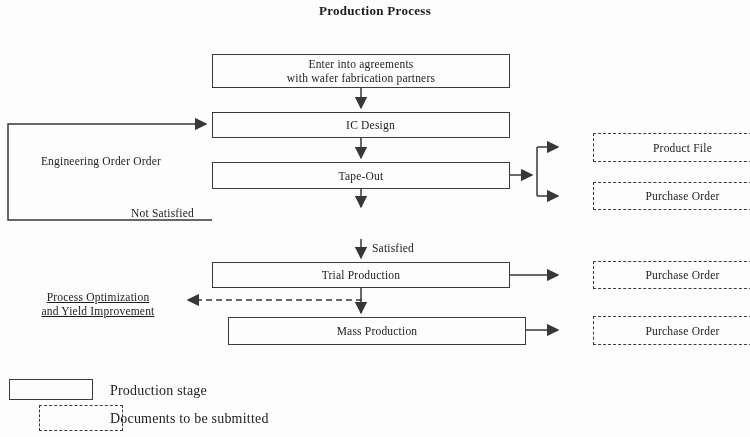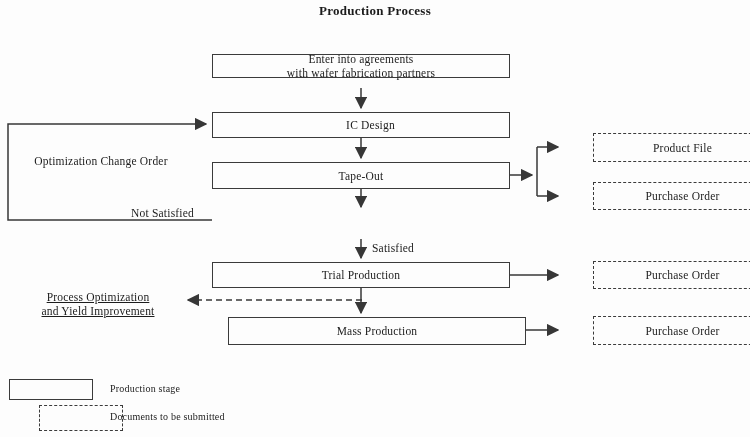--- a/index.html
+++ b/index.html
@@ -26,21 +26,21 @@
     box-sizing:border-box;
   }
   .stage{border:1.6px solid #3b3b3b;}
   .doc{border:1.6px dashed #3b3b3b;margin-left:30px;}
   .note{
     position:absolute;font-size:11.5px;letter-spacing:.2px;line-height:14px;
     white-space:pre-line;
   }
   .underline{text-decoration:underline;text-align:center;font-family:Liberation Serif, serif;}
   svg.connectors{position:absolute;left:0;top:0;pointer-events:none;}
-  .legend-label{position:absolute;font-size:10px;letter-spacing:.2px;}
+  .legend-label{position:absolute;font-size:14px;letter-spacing:.2px;}
 </style>
 </head>
 <body>
 
 <div class="canvas">
 
   <svg class="connectors" width="750" height="437" viewBox="0 0 750 437">
     <defs>
       <marker id="arr" viewBox="0 0 10 10" refX="9" refY="5" markerWidth="8.5" markerHeight="8.5" orient="auto-start-reverse">
         <path d="M0,0 L10,5 L0,10 z" fill="#373737"></path>
@@ -58,33 +58,33 @@
       <line x1="537" y1="147" x2="558" y2="147" marker-end="url(#arr)"></line>
       <line x1="537" y1="196" x2="558" y2="196" marker-end="url(#arr)"></line>
       <line x1="510" y1="275" x2="558" y2="275" marker-end="url(#arr)"></line>
       <line x1="510" y1="330" x2="558" y2="330" marker-end="url(#arr)"></line>
       <line x1="362" y1="300" x2="188" y2="300" stroke-dasharray="6 4" marker-end="url(#arr)"></line>
     </g>
   </svg>
 
   <div class="title">Production Process</div>
 
-  <div class="box stage" style="left:212px;top:54px;width:298px;height:24px;">Enter into agreements
+  <div class="box stage" style="left:212px;top:54px;width:298px;height:34px;">Enter into agreements
 with wafer fabrication partners</div>
   <div class="box stage" style="left:212px;top:112px;width:298px;height:26px;padding-left:19px;">IC Design</div>
   <div class="box stage" style="left:212px;top:162px;width:298px;height:27px;">Tape-Out</div>
   <div class="box stage" style="left:212px;top:262px;width:298px;height:26px;">Trial Production</div>
   <div class="box stage" style="left:228px;top:317px;width:298px;height:28px;">Mass Production</div>
 
   <div class="box doc" style="left:563px;top:133px;width:179px;height:29px;">Product File</div>
   <div class="box doc" style="left:563px;top:182px;width:179px;height:28px;">Purchase Order</div>
   <div class="box doc" style="left:563px;top:261px;width:179px;height:28px;">Purchase Order</div>
   <div class="box doc" style="left:563px;top:316px;width:179px;height:29px;">Purchase Order</div>
 
-  <div class="note" style="left:20px;top:154px;width:162px;text-align:center;">Optimization Change Order</div>
+  <div class="note" style="left:20px;top:154px;width:162px;text-align:center;">Engineering Order Order</div>
   <div class="note" style="left:112px;top:206px;width:82px;text-align:right;">Not Satisfied</div>
   <div class="note" style="left:372px;top:241px;">Satisfied</div>
   <div class="note underline" style="left:18px;top:290px;width:160px;">Process Optimization
 and Yield Improvement</div>
 
   <div class="box stage" style="left:9px;top:379px;width:84px;height:21px;"></div>
   <div class="legend-label" style="left:110px;top:383px;">Production stage</div>
   <div class="box doc" style="left:9px;top:405px;width:84px;height:26px;"></div>
   <div class="legend-label" style="left:110px;top:411px;">Documents to be submitted</div>
 

